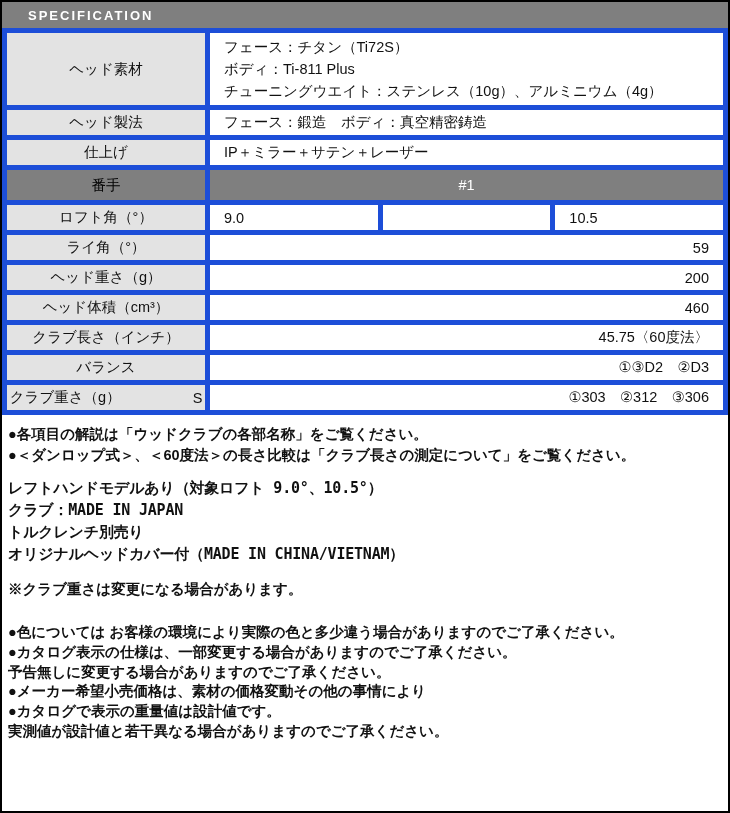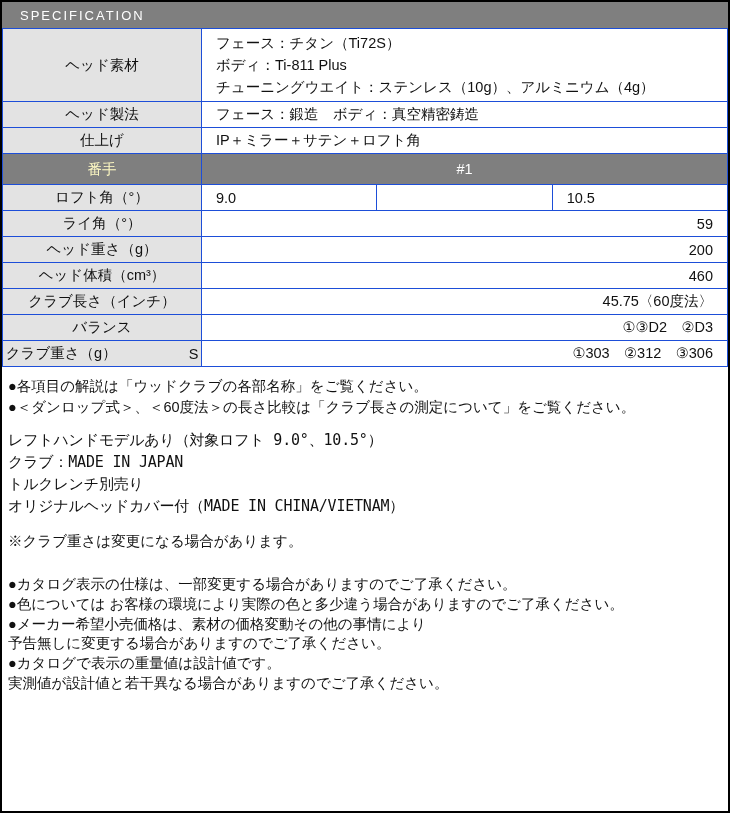--- a/index.html
+++ b/index.html
@@ -21,34 +21,34 @@
     box-sizing: border-box;
     border: 2px solid #000000;
   }
   
   .spec-header {
     height: 26px;
     background: #7f7f7f;
     color: #ffffff;
     display: flex;
     align-items: center;
-    padding-left: 18px;
+    padding-left: 26px;
     font-size: 13px;
-    font-weight: normal;
+    font-weight: bold;
     letter-spacing: 2px;
   }
   
   table.spec {
     width: 100%;
     border-collapse: collapse;
     table-layout: fixed;
     font-size: 14.5px;
   }
   table.spec td {
-    border: 1px solid #1d4ed8;
+    border: 5px solid #1d4ed8;
     padding: 3px 14px;
     vertical-align: middle;
   }
   .lbl {
     width: 170px;
     text-align: center;
     background: #e3e3e3;
     white-space: nowrap;
   }
   .val {
@@ -65,21 +65,21 @@
   
   .numrow td {
     background: #7f7f7f;
     color: #ffffff;
     text-align: center;
     border-color: #ffffff;
     height: 24px;
   }
   .numrow td.lbl {
     background: #7f7f7f;
-    color: #fef9c3;
+    color: #000000;
   }
   .loft-cell {
     text-align: left;
     width: 188px;
   }
   .lbl-flex {
     display: flex;
     align-items: center;
     justify-content: center;
     gap: 36px;
@@ -95,20 +95,21 @@
   }
   .lbl-flex .s {
     width: 40px;
     text-align: center;
   }
   
   .notes {
     padding: 9px 16px 0 6px;
     font-size: 14.5px;
     line-height: 1.42;
+    font-weight: bold;
   }
   .notes p {
     margin: 0;
   }
   .block-gap {
     height: 13px;
   }
   .mono-block {
     font-family: "DejaVu Sans Mono", monospace;
     font-size: 15px;
@@ -141,21 +142,21 @@
           <div>ボディ：Ti-811 Plus</div>
           <div>チューニングウエイト：ステンレス（10g）、アルミニウム（4g）</div>
         </td>
       </tr>
       <tr>
         <td class="lbl">ヘッド製法</td>
         <td class="val" colspan="3">フェース：鍛造　ボディ：真空精密鋳造</td>
       </tr>
       <tr>
         <td class="lbl">仕上げ</td>
-        <td class="val" colspan="3">IP＋ミラー＋サテン＋ロフト角</td>
+        <td class="val" colspan="3">IP＋ミラー＋サテン＋レーザー</td>
       </tr>
       <tr class="numrow">
         <td class="lbl">番手</td>
         <td colspan="3">#1</td>
       </tr>
       <tr>
         <td class="lbl">ロフト角（°）</td>
         <td class="val loft-cell">9.0</td>
         <td class="val loft-cell"></td>
         <td class="val loft-cell">10.5</td>
@@ -207,22 +208,22 @@
     </div>
 
     <div class="block-gap"></div>
 
     <p>※クラブ重さは変更になる場合があります。</p>
 
     <div class="block-gap"></div>
     <div class="small-gap"></div>
 
     <div class="footer-notes">
+      <p>●色については お客様の環境により実際の色と多少違う場合がありますのでご了承ください。</p>
       <p>●カタログ表示の仕様は、一部変更する場合がありますのでご了承ください。</p>
-      <p>●色については お客様の環境により実際の色と多少違う場合がありますのでご了承ください。</p>
+      <p>予告無しに変更する場合がありますのでご了承ください。</p>
       <p>●メーカー希望小売価格は、素材の価格変動その他の事情により</p>
-      <p>予告無しに変更する場合がありますのでご了承ください。</p>
       <p>●カタログで表示の重量値は設計値です。</p>
       <p>実測値が設計値と若干異なる場合がありますのでご了承ください。</p>
     </div>
   </div>
 
 </div>
 
 </body></html>

